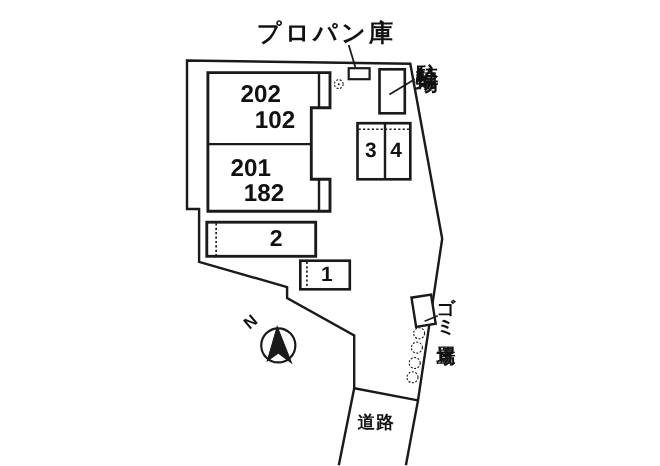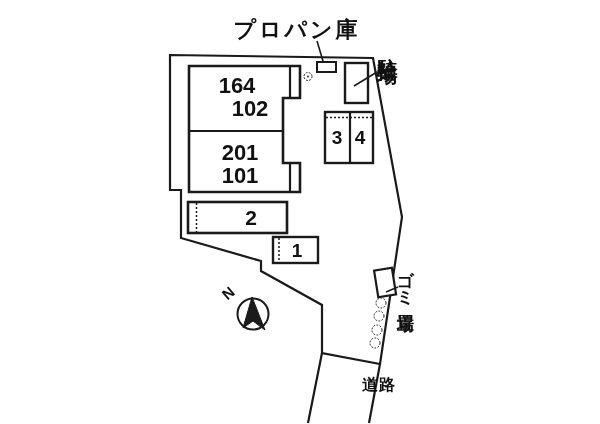--- a/index.html
+++ b/index.html
@@ -88,27 +88,27 @@
     </g>
   </svg>
 
   <div class="lbl" style="left:297px;top:30px;font-size:22px;letter-spacing:3px;">プロパン庫</div>
 
   <div class="lbl vert" style="left:378px;top:41px;font-size:20px;letter-spacing:4px;">駐輪場</div>
 
 
   <div class="lbl vert" style="left:397px;top:258px;font-size:17px;letter-spacing:2px;">ゴミ置場</div>
 
-  <div class="lbl" style="left:342px;top:385px;font-size:16px;letter-spacing:1px;margin-left:37px;">道路</div>
+  <div class="lbl" style="left:342px;top:385px;font-size:16px;letter-spacing:1px;">道路</div>
 
   <div class="lbl north-n" style="left:228px;top:293px;">N</div>
 
-  <div class="lbl room-num" style="left:237px;top:86px;">164</div>
+  <div class="lbl room-num" style="left:237px;top:86px;">202</div>
   <div class="lbl room-num" style="left:250px;top:109px;">102</div>
-  <div class="lbl room-num" style="left:240px;top:153px;">201</div>
-  <div class="lbl room-num" style="left:240px;top:176px;">101</div>
+  <div class="lbl room-num" style="left:228px;top:153px;">201</div>
+  <div class="lbl room-num" style="left:240px;top:176px;">182</div>
 
   <div class="lbl space-num" style="left:251px;top:217px;font-size:21px;">2</div>
   <div class="lbl space-num" style="left:297px;top:250px;">1</div>
   <div class="lbl space-num" style="left:337px;top:137px;">3</div>
   <div class="lbl space-num" style="left:360px;top:137px;">4</div>
 
 </div>
 
 </body></html>

